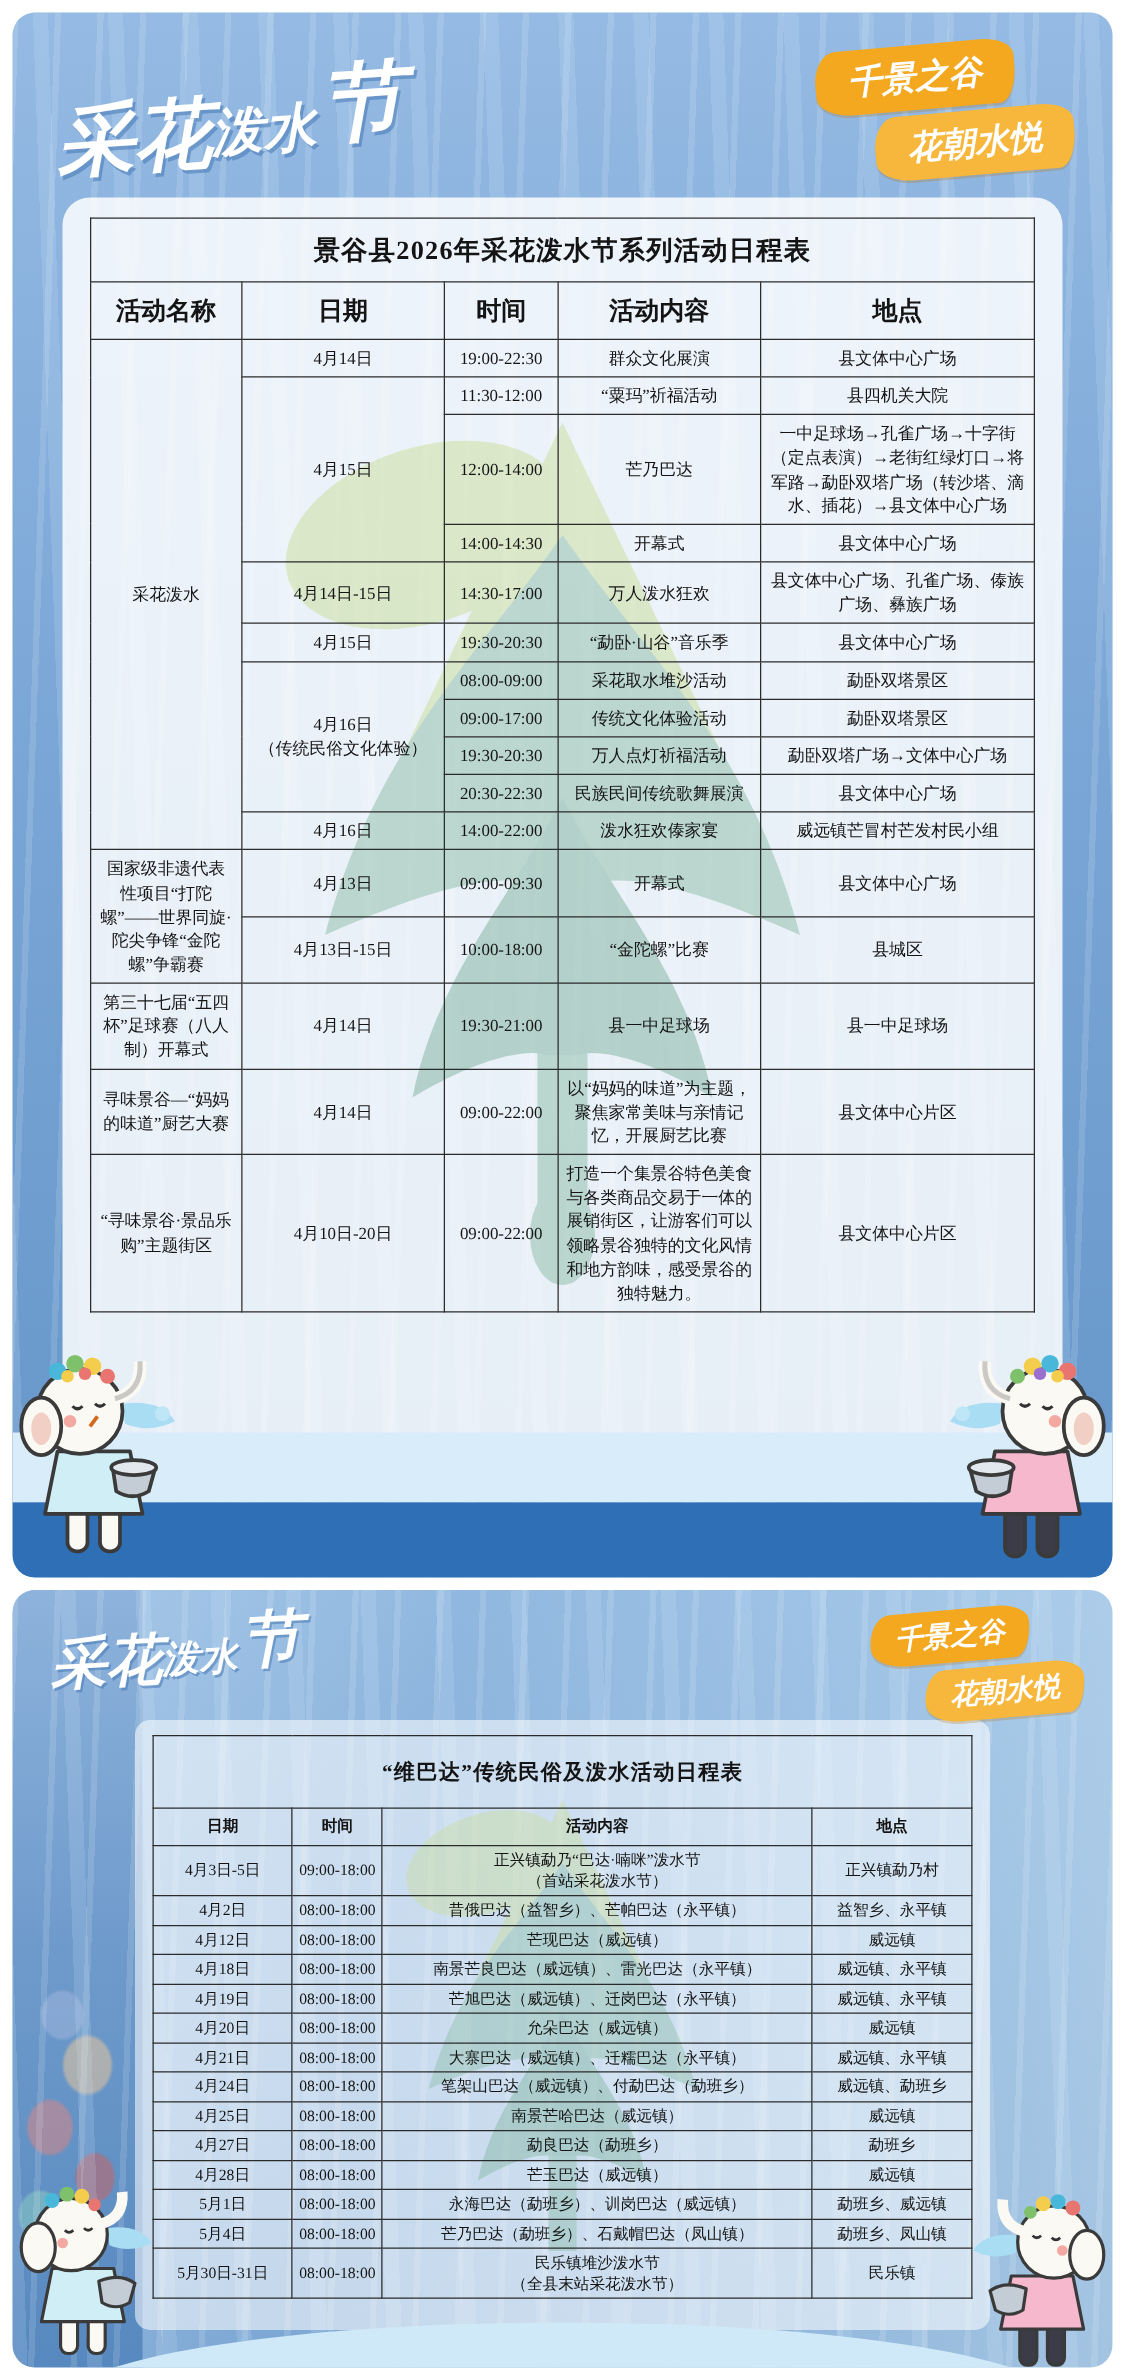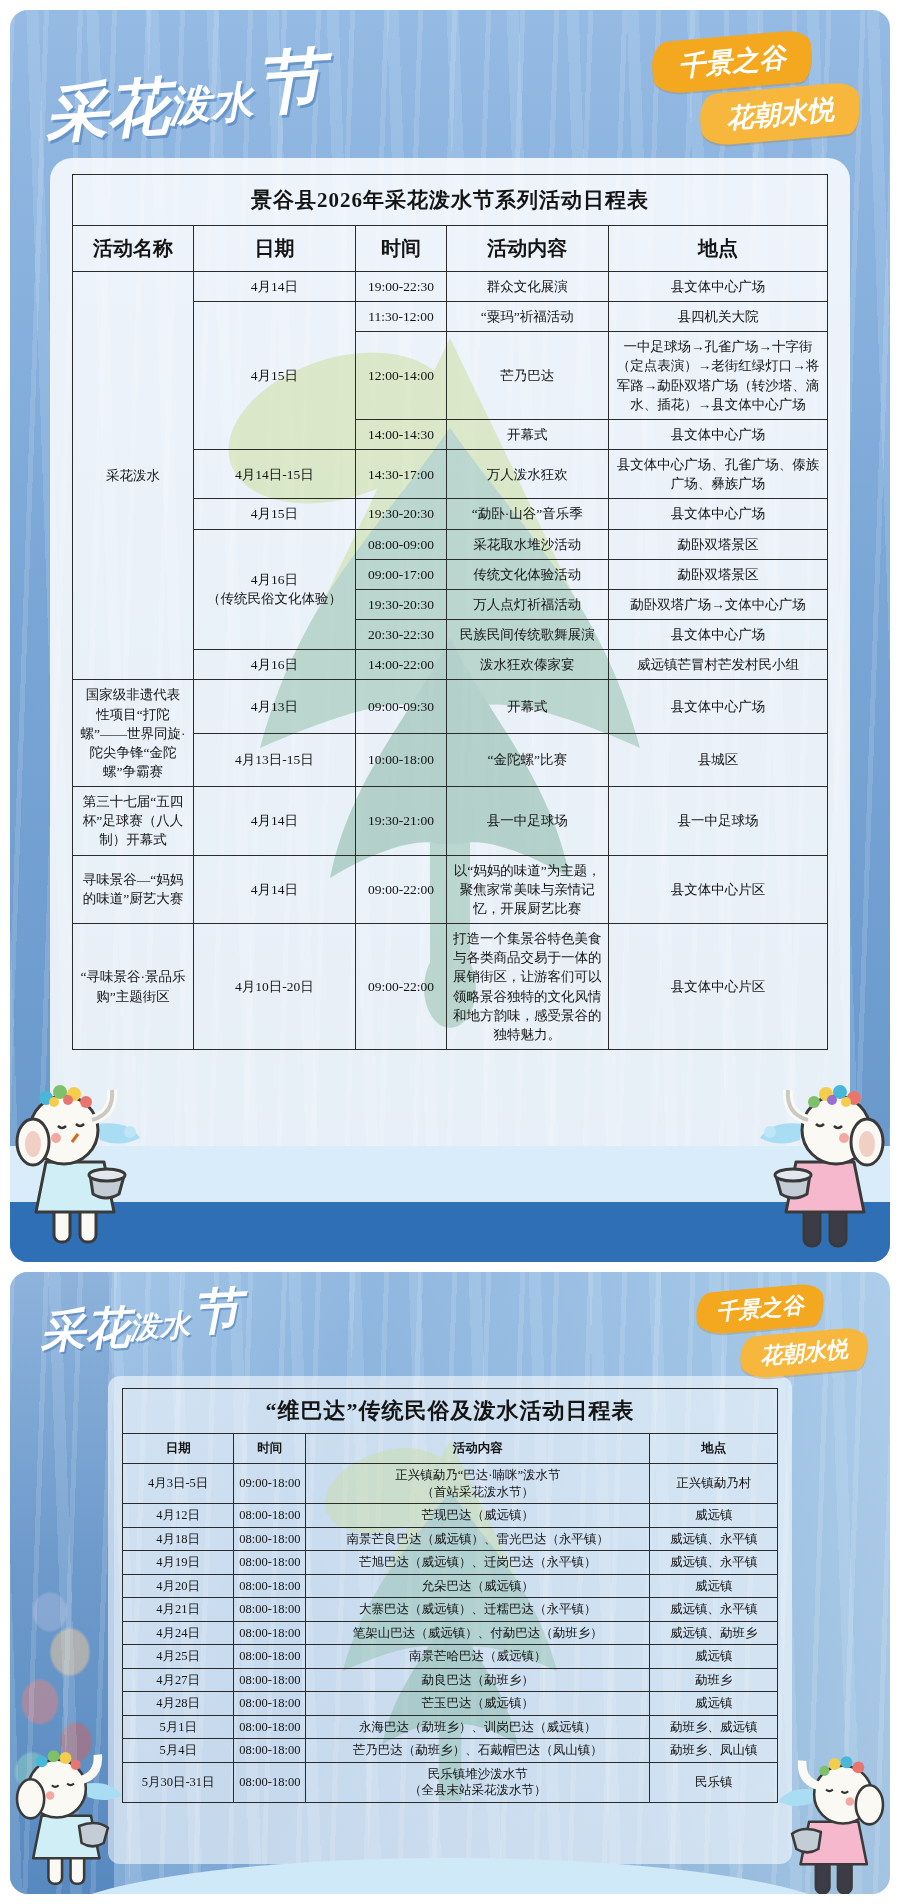--- a/index.html
+++ b/index.html
@@ -43,21 +43,21 @@
   #panel2 .watermark{left:50%;top:30px;transform:translateX(-50%);opacity:.42;}
   
   table{border-collapse:collapse;width:100%;color:#141414;background:transparent;
         font-family:"Liberation Serif","DejaVu Serif",serif;}
   th,td{border:1.6px solid #2b2b2b;text-align:center;vertical-align:middle;white-space:pre-line;}
   .t1 th{font-size:20px;padding:9px 4px;font-weight:bold;}
   .t1 td{font-size:13.5px;line-height:1.42;padding:5px 6px;}
   .t1 .tbl-title{font-size:21px;padding:11px 4px;letter-spacing:1px;}
   .t2 th{font-size:12.5px;padding:6px 3px;font-weight:bold;}
   .t2 td{font-size:12.5px;line-height:1.32;padding:3px 4px;}
-  .t2 .tbl-title{font-size:22px;padding:7px 4px;letter-spacing:1px;}
+  .t2 .tbl-title{font-size:17px;padding:17px 4px;letter-spacing:1px;}
   
   .band-light{position:absolute;left:0;right:0;bottom:60px;height:56px;background:#d9ecf9;z-index:2;}
   .band-dark{position:absolute;left:0;right:0;bottom:0;height:60px;background:#2f6fb6;z-index:2;}
   
   .photo-strip{position:absolute;left:0;top:0;bottom:0;width:104px;z-index:0;
     background:linear-gradient(180deg,#85add9 0%,#6d9bcd 45%,#5e90c6 100%);}
   .photo-strip::after{content:'';position:absolute;inset:0;opacity:.6;
     background:
       radial-gradient(28px 34px at 30px 430px, #d98a8a 0 60%, transparent 70%),
       radial-gradient(24px 30px at 66px 470px, #c96a6a 0 60%, transparent 70%),
@@ -318,20 +318,26 @@
           </thead>
           <tbody>
             <tr>
               <td>4月3日-5日</td>
               <td>09:00-18:00</td>
               <td>正兴镇勐乃“巴达·喃咪”泼水节
 （首站采花泼水节）</td>
               <td>正兴镇勐乃村</td>
             </tr>
             <tr>
+              <td>4月2日</td>
+              <td>08:00-18:00</td>
+              <td>昔俄巴达（益智乡）、芒帕巴达（永平镇）</td>
+              <td>益智乡、永平镇</td>
+            </tr>
+            <tr>
               <td>4月12日</td>
               <td>08:00-18:00</td>
               <td>芒现巴达（威远镇）</td>
               <td>威远镇</td>
             </tr>
             <tr>
               <td>4月18日</td>
               <td>08:00-18:00</td>
               <td>南景芒良巴达（威远镇）、雷光巴达（永平镇）</td>
               <td>威远镇、永平镇</td>

